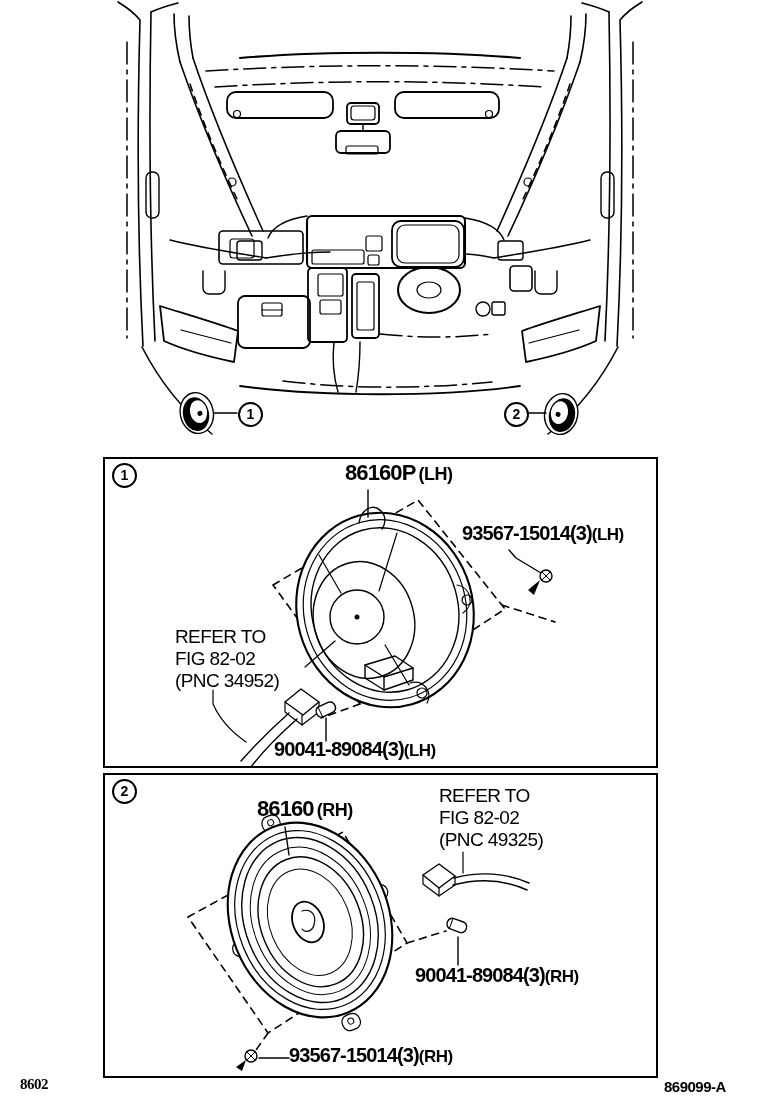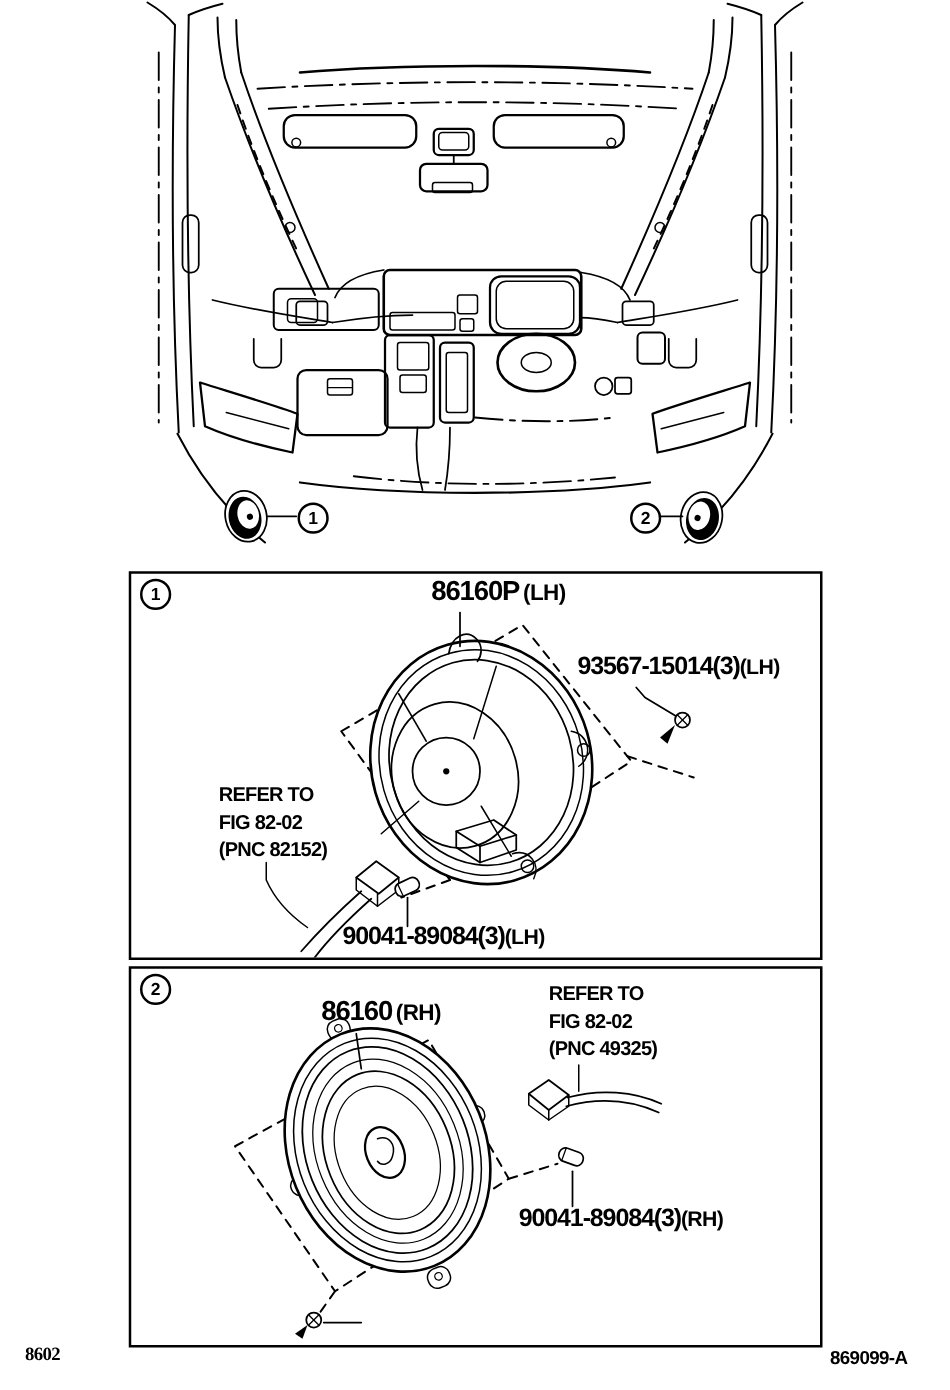--- a/index.html
+++ b/index.html
@@ -13,21 +13,21 @@
   .art .dash{stroke-dasharray:7 6;stroke-width:1.6}
   .art .dashdot{stroke-dasharray:22 6 4 6;stroke-width:1.5}
   .art .kfill{fill:#000;stroke:none}
   .art .wfill{fill:#fff}
   .panel{position:absolute;border:2px solid #000;background:#fff;}
   .lbl{position:absolute;font-weight:700;white-space:nowrap;letter-spacing:-0.9px;
        font-size:20px;line-height:1.05;}
   .lbl .side{font-size:17px;letter-spacing:-0.5px;}
   .lbl.big{font-size:22px;}
   .lbl.big .side{font-size:18px;margin-left:3px;}
-  .refer{position:absolute;font-weight:700;font-size:16px;line-height:22px;
+  .refer{position:absolute;font-weight:400;font-size:19px;line-height:22px;
          letter-spacing:-0.6px;white-space:nowrap;}
   .callout{position:absolute;width:21px;height:21px;border:2px solid #000;border-radius:50%;
            text-align:center;font-size:14px;font-weight:700;line-height:21px;background:#fff;}
   .footer{position:absolute;font-weight:700;font-size:15px;letter-spacing:-0.5px;}
 </style>
 </head>
 <body>
 
 <div class="page">
 
@@ -197,21 +197,21 @@
     <span class="callout" style="left:7px;top:4px;">1</span>
     <div class="lbl big" style="left:240px;top:2px;">
       <span>86160P</span><span class="side">(LH)</span>
     </div>
     <div class="lbl" style="left:357px;top:64px;">
       <span>93567-15014(3)</span><span class="side">(LH)</span>
     </div>
     <div class="refer" style="left:70px;top:167px;">
       <div>REFER TO</div>
       <div>FIG 82-02</div>
-      <div>(PNC 82152)</div>
+      <div>(PNC 34952)</div>
     </div>
     <div class="lbl" style="left:169px;top:280px;">
       <span>90041-89084(3)</span><span class="side">(LH)</span>
     </div>
   </div>
 
   <div class="panel" style="left:103px;top:773px;width:551px;height:301px;">
     <svg class="art" width="551" height="301" viewBox="0 0 551 301">
 
       <path class="dash" d="M83,142 L238,57 L302,168 L163,258 Z"></path>
@@ -267,17 +267,20 @@
       <span>86160</span><span class="side">(RH)</span>
     </div>
     <div class="refer" style="left:334px;top:10px;">
       <div>REFER TO</div>
       <div>FIG 82-02</div>
       <div>(PNC 49325)</div>
     </div>
     <div class="lbl" style="left:298px;top:190px;margin-left:12px;">
       <span>90041-89084(3)</span><span class="side">(RH)</span>
     </div>
+    <div class="lbl" style="left:184px;top:270px;">
+      <span>93567-15014(3)</span><span class="side">(RH)</span>
+    </div>
   </div>
 
   <div class="footer" style="left:20px;top:1076px;font-family:Liberation Serif, serif;">8602</div>
   <div class="footer" style="left:664px;top:1078px;">869099-A</div>
 </div>
 
 </body></html>

